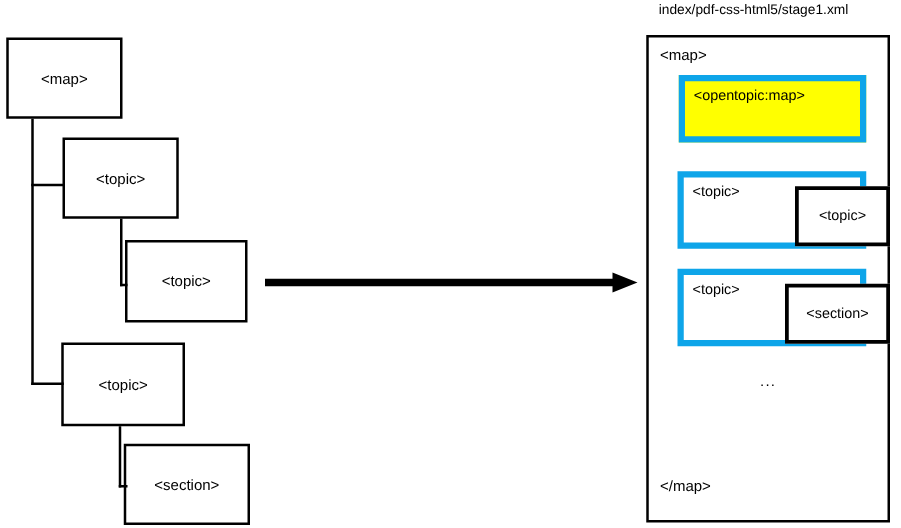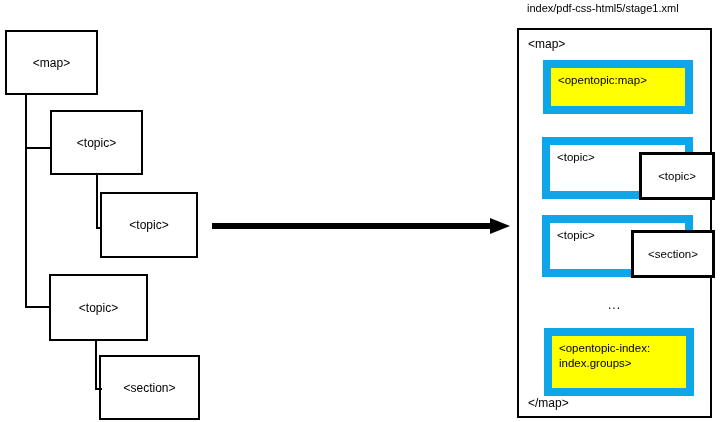--- a/index.html
+++ b/index.html
@@ -117,26 +117,26 @@
     background: #ffffff;
   }
   .panel-tag {
     position: absolute;
     left: 9px;
     font-size: 12px;
     color: #000000;
     white-space: nowrap;
   }
   #panel-open-tag  { top: 7px; }
-  #panel-close-tag { top: 352px; margin-top: 14px; }
+  #panel-close-tag { top: 352px; }
 
   .child-box {
     position: absolute;
     box-sizing: border-box;
-    border: 8px solid #0ea5e9;
+    border: 5px solid #0ea5e9;
     background: #ffffff;
   }
   .child-box.highlight { background: #FFFF00; }
 
   .child-label {
     position: absolute;
     left: 7px;
     top: 5px;
     font-size: 11.5px;
     line-height: 15px;
@@ -241,21 +241,17 @@
 
     <div class="child-box" id="child-topic-2">
       <span class="child-label">&lt;topic&gt;</span>
       <div class="inner-box" id="inner-section-1">
         <span class="inner-label">&lt;section&gt;</span>
       </div>
     </div>
 
     <div id="panel-ellipsis">...</div>
 
-    <div class="child-box highlight" id="child-opentopic-index">
-      <span class="child-label">&lt;opentopic-index:
-index.groups&gt;</span>
-    </div>
 
     <div class="panel-tag" id="panel-close-tag">&lt;/map&gt;</div>
   </div>
 
 </div>
 
 </body></html>

